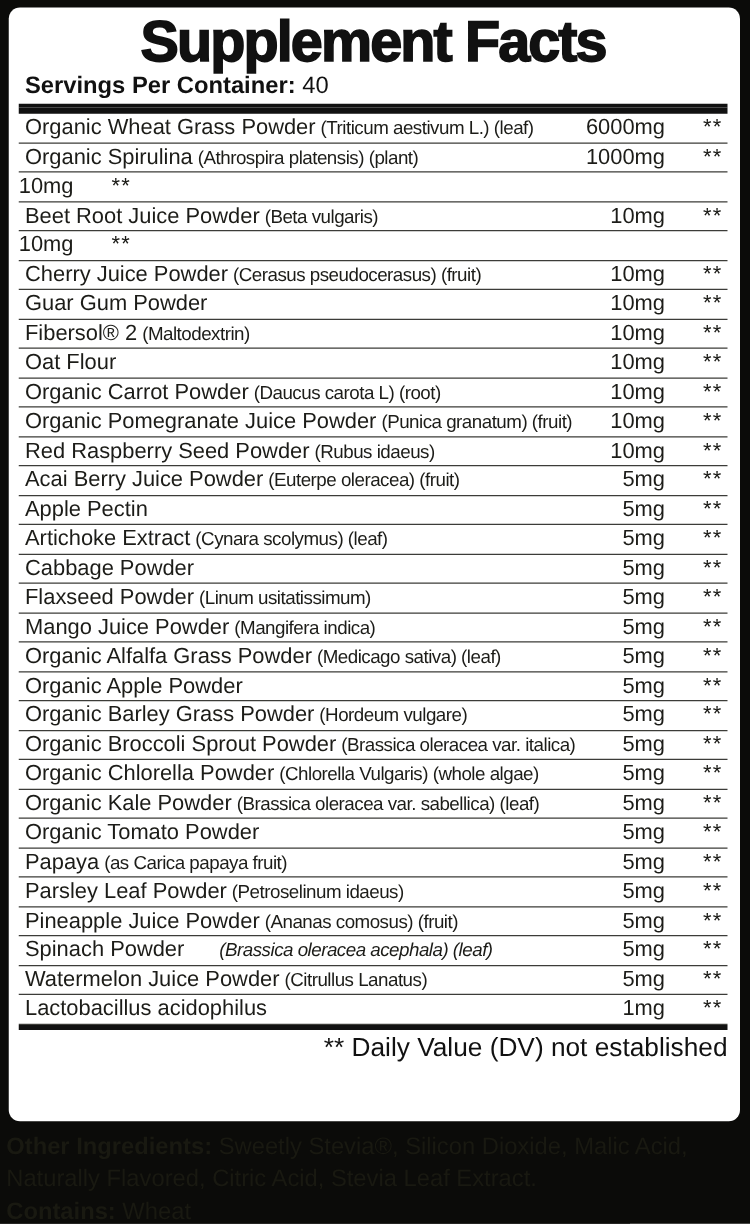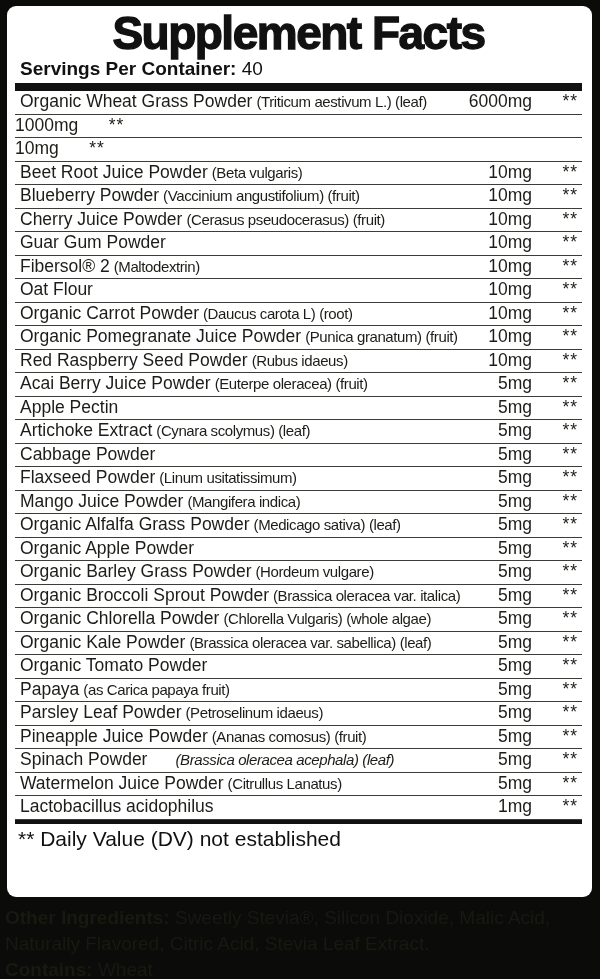--- a/index.html
+++ b/index.html
@@ -63,20 +63,21 @@
   .row .detail{font-size:15px;letter-spacing:-0.4px;margin-left:4px;}
   .row .detail.italic{font-style:italic;margin-left:28px;}
   .row .amount{text-align:right;}
   .row .dv{width:50px;text-align:right;padding-right:4px;letter-spacing:1px;}
   .rule-thick2{height:4px;background:var(--rule);margin-top:0.5px;}
   .footnote{
     font-size:21px;
     line-height:25px;
     padding:2px 0 0 3px;
     color:var(--rule);
+    text-align:right;
   }
   .footer{
     position:absolute;left:0;top:897px;width:600px;height:82px;
     background:transparent;
     color:var(--hidden_text);
     font-size:19px;
     line-height:26px;
     padding:8px 0 0 5px;
   }
 </style>
@@ -99,34 +100,34 @@
 
     <div class="rule-thick"></div>
 
     <div class="rows">
         <div class="row">
           <span class="name">Organic Wheat Grass Powder<span class="detail">(Triticum aestivum L.) (leaf)</span></span>
           <span class="amount">6000mg</span>
           <span class="dv">**</span>
         </div>
         <div class="row">
+          <span class="name">Organic Spirulina<span class="detail">(Athrospira platensis) (plant)</span></span>
           <span class="amount">1000mg</span>
           <span class="dv">**</span>
         </div>
         <div class="row">
           <span class="amount">10mg</span>
           <span class="dv">**</span>
         </div>
         <div class="row">
           <span class="name">Beet Root Juice Powder<span class="detail">(Beta vulgaris)</span></span>
           <span class="amount">10mg</span>
           <span class="dv">**</span>
         </div>
         <div class="row">
-          <span class="name">Blueberry Powder<span class="detail">(Vaccinium angustifolium) (fruit)</span></span>
           <span class="amount">10mg</span>
           <span class="dv">**</span>
         </div>
         <div class="row">
           <span class="name">Cherry Juice Powder<span class="detail">(Cerasus pseudocerasus) (fruit)</span></span>
           <span class="amount">10mg</span>
           <span class="dv">**</span>
         </div>
         <div class="row">
           <span class="name">Guar Gum Powder</span>

